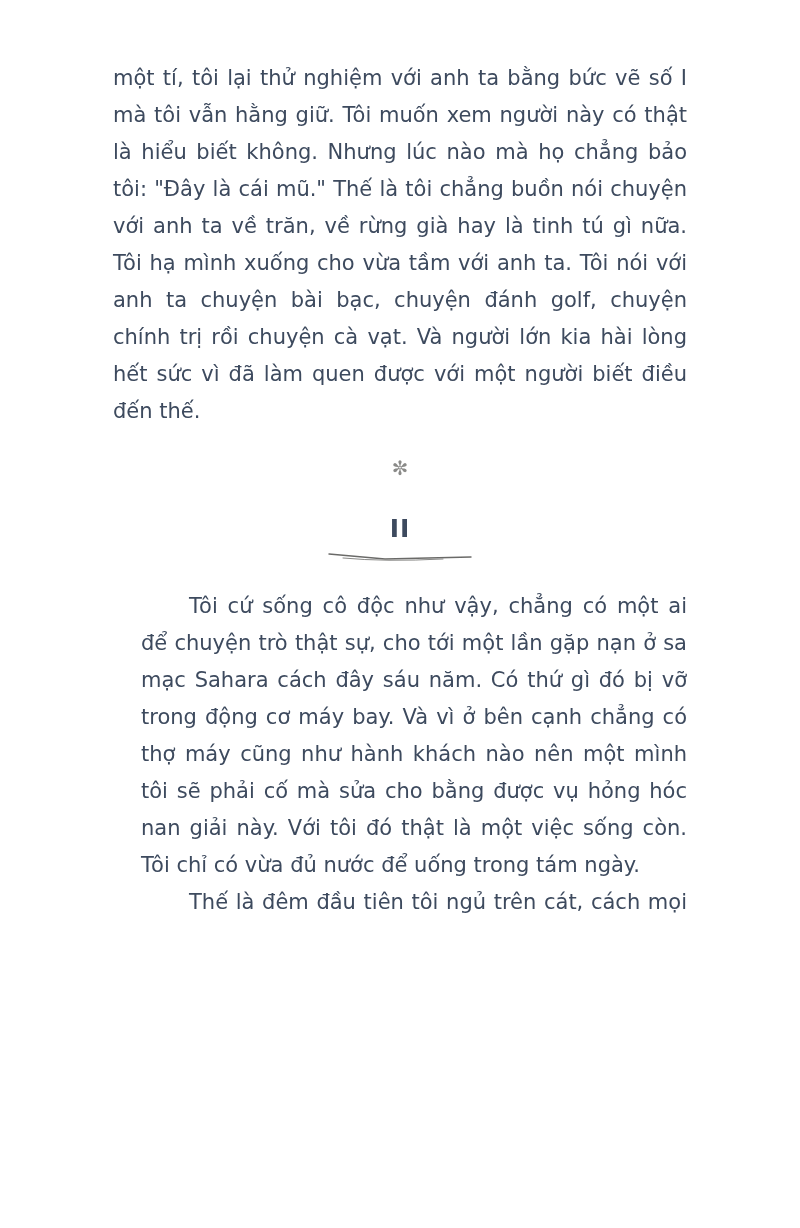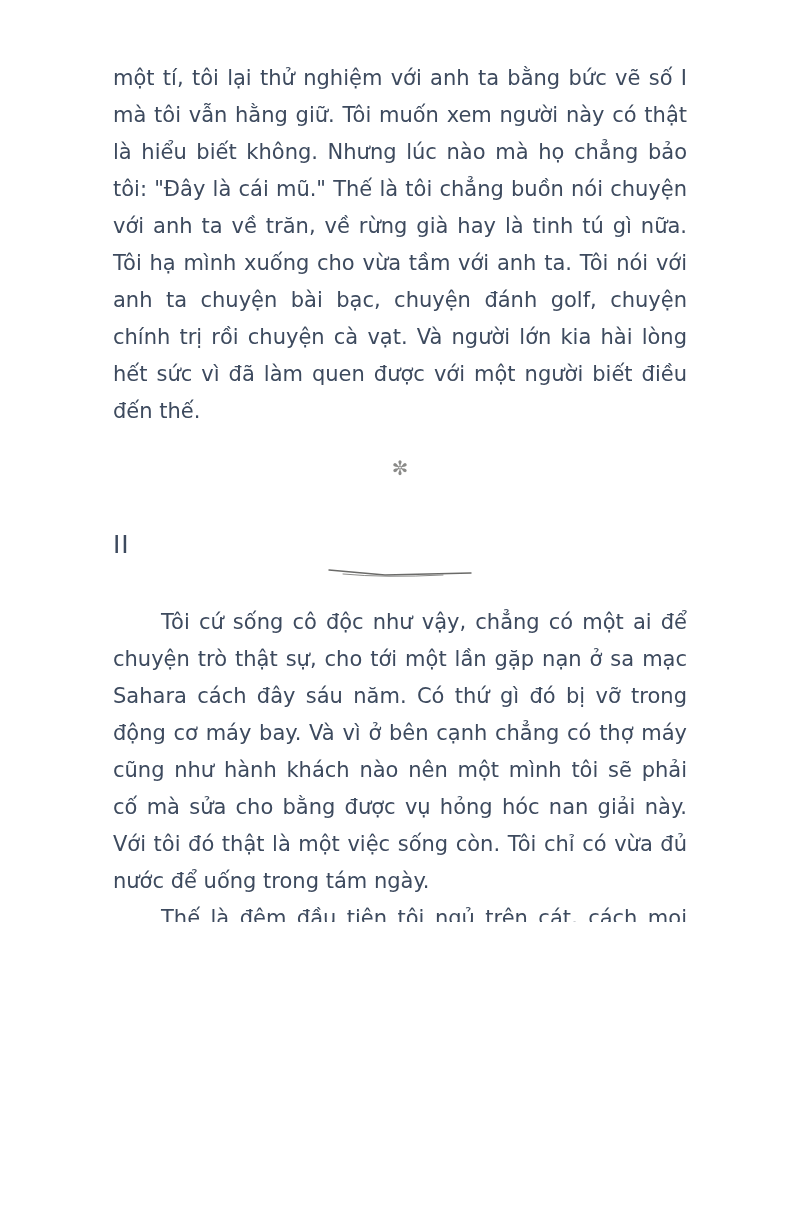--- a/index.html
+++ b/index.html
@@ -25,42 +25,43 @@
     line-height: 37px;
   }
   p {
     margin: 0;
   }
   .para {
     text-align: justify;
   }
   .para.indent {
     text-indent: 48px;
+    margin-left: 28px;
   }
   .dialogue-line {
     text-indent: 48px;
     text-align: left;
   }
   .divider {
     text-align: center;
     margin-top: 20px;
     height: 30px;
   }
   .divider .star-glyph {
     color: #8a8a88;
     font-size: 20px;
     display: inline-block;
   }
   .chapter-head {
-    text-align: left;
-    margin-top: 50px;
+    text-align: center;
+    margin-top: 34px;
     font-size: 25px;
     letter-spacing: 1px;
     line-height: 30px;
-    font-weight: 400;
+    font-weight: 700;
   }
   .chapter-rule {
     display: block;
     margin: 6px auto 0 auto;
     width: 150px;
     height: 14px;
   }
   .body-start {
     margin-top: 24px;
   }

